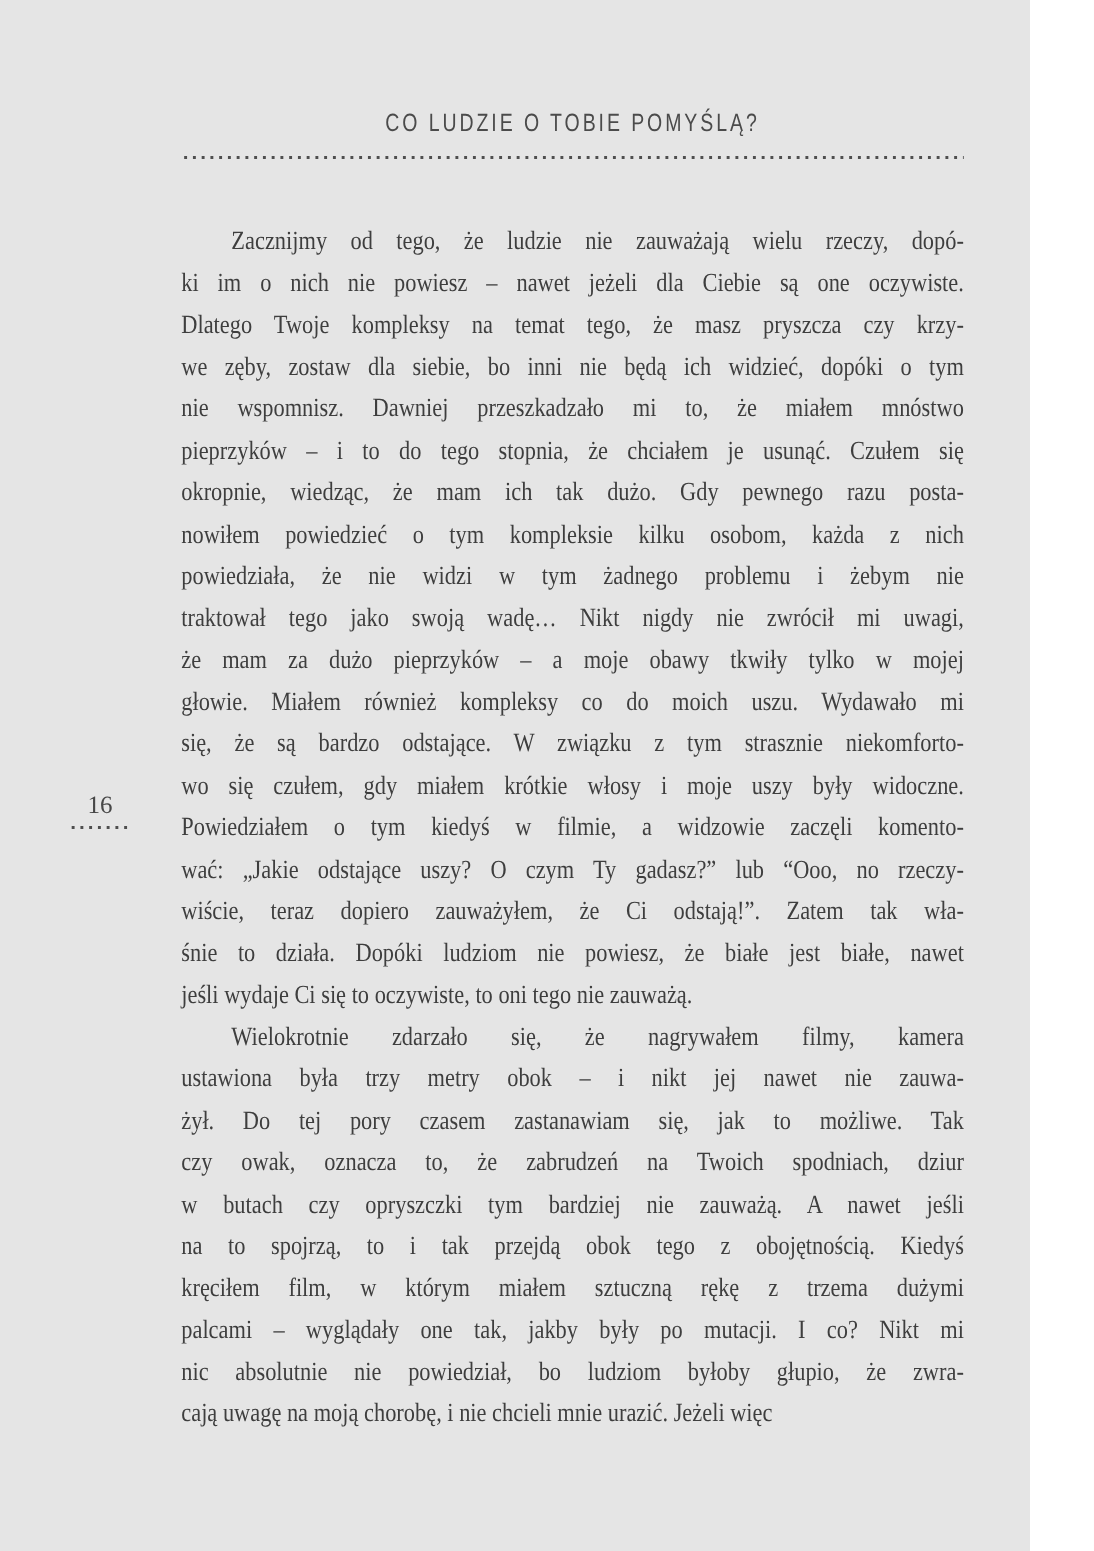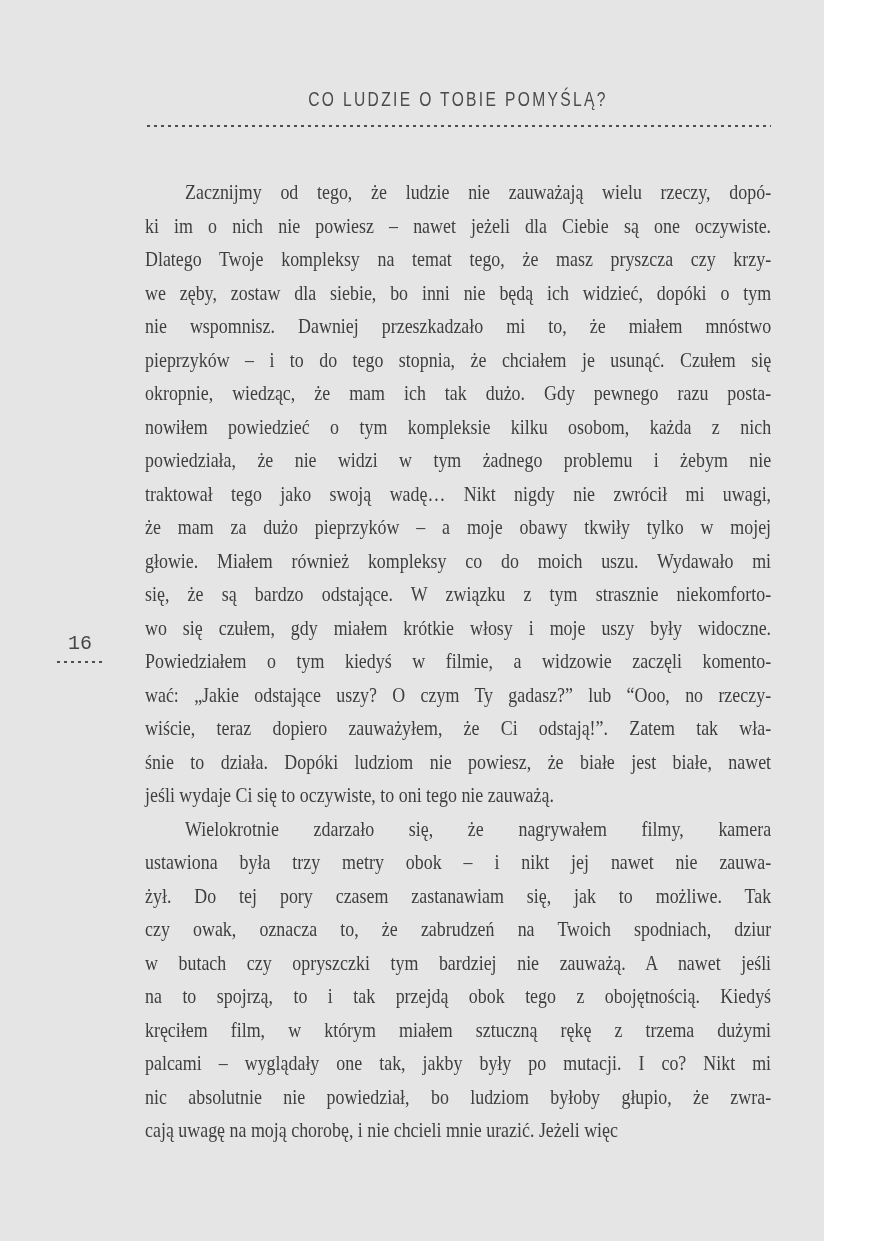--- a/index.html
+++ b/index.html
@@ -47,21 +47,21 @@
   }
   
   .pagenum-block {
     position: absolute;
     left: 55px;
     top: 631px;
     width: 50px;
     text-align: center;
   }
   .pagenum {
-    font-family: Liberation Mono, monospace;
+    font-family: Liberation Serif, serif;
     font-size: 20px;
     color: #474747;
     line-height: 26px;
   }
   .dotted-rule.pagenum-rule {
     position: static;
     margin-top: 3px;
     width: 50px;
   }
   

